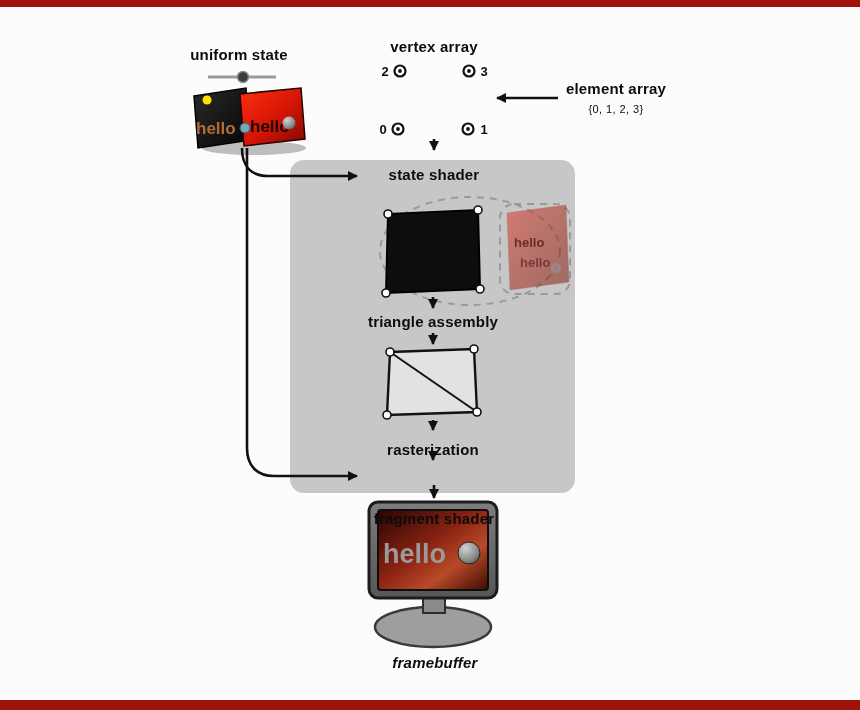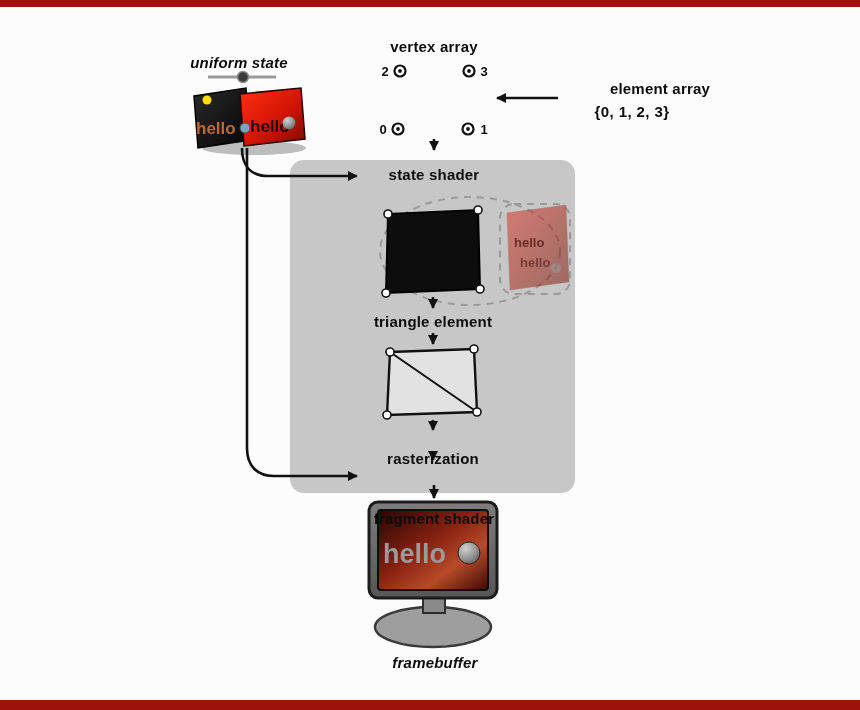--- a/index.html
+++ b/index.html
@@ -19,21 +19,21 @@
   .gray-box {
     position: absolute; left: 290px; top: 160px; width: 285px; height: 333px;
     background: var(--pipeline-gray, #c7c7c7); border-radius: 14px;
   }
   svg.layer { position: absolute; left: 0; top: 0; }
   .lbl {
     position: absolute; font-weight: bold; font-size: 15px;
     white-space: nowrap; letter-spacing: 0.2px;
   }
   .lbl.center { transform: translateX(-50%); text-align: right; }
-  .lbl.small { font-weight: bold; font-size: 15px; letter-spacing: 0.4px; margin-left: 16px; }
+  .lbl.small { font-weight: normal; font-size: 11px; letter-spacing: 0.4px; }
   .num {
     position: absolute; font-weight: bold; font-size: 13px;
     transform: translate(-50%,-50%); white-space: nowrap;
   }
 </style>
 </head>
 <body>
 
 <div class="stage">
 
@@ -169,24 +169,24 @@
     </g>
   </svg>
 
   <div class="lbl center" style="left:434px; top:38px;">vertex array</div>
 
   <div class="num" style="left:385px; top:71px;">2</div>
   <div class="num" style="left:484px; top:71px;">3</div>
   <div class="num" style="left:383px; top:129px;">0</div>
   <div class="num" style="left:484px; top:129px;">1</div>
 
-  <div class="lbl center" style="left:616px; top:80px;margin-left:44px;">element array</div>
+  <div class="lbl center" style="left:616px; top:80px;">element array</div>
   <div class="lbl small center" style="left:616px; top:103px;">{0, 1, 2, 3}</div>
 
-  <div class="lbl center" style="left:239px; top:54px;font-style:italic;">uniform state</div>
+  <div class="lbl center" style="left:239px; top:46px;">uniform state</div>
 
   <div class="lbl center" style="left:434px; top:166px;">state shader</div>
-  <div class="lbl center" style="left:433px; top:313px;">triangle element</div>
-  <div class="lbl center" style="left:433px; top:450px;">rasterization</div>
+  <div class="lbl center" style="left:433px; top:313px;">triangle assembly</div>
+  <div class="lbl center" style="left:433px; top:441px;">rasterization</div>
   <div class="lbl center" style="left:434px; top:483px;margin-top:27px;">fragment shader</div>
 
   <div class="lbl center" style="left:435px; top:654px;font-style:italic;">framebuffer</div>
 </div>
 
 </body></html>

